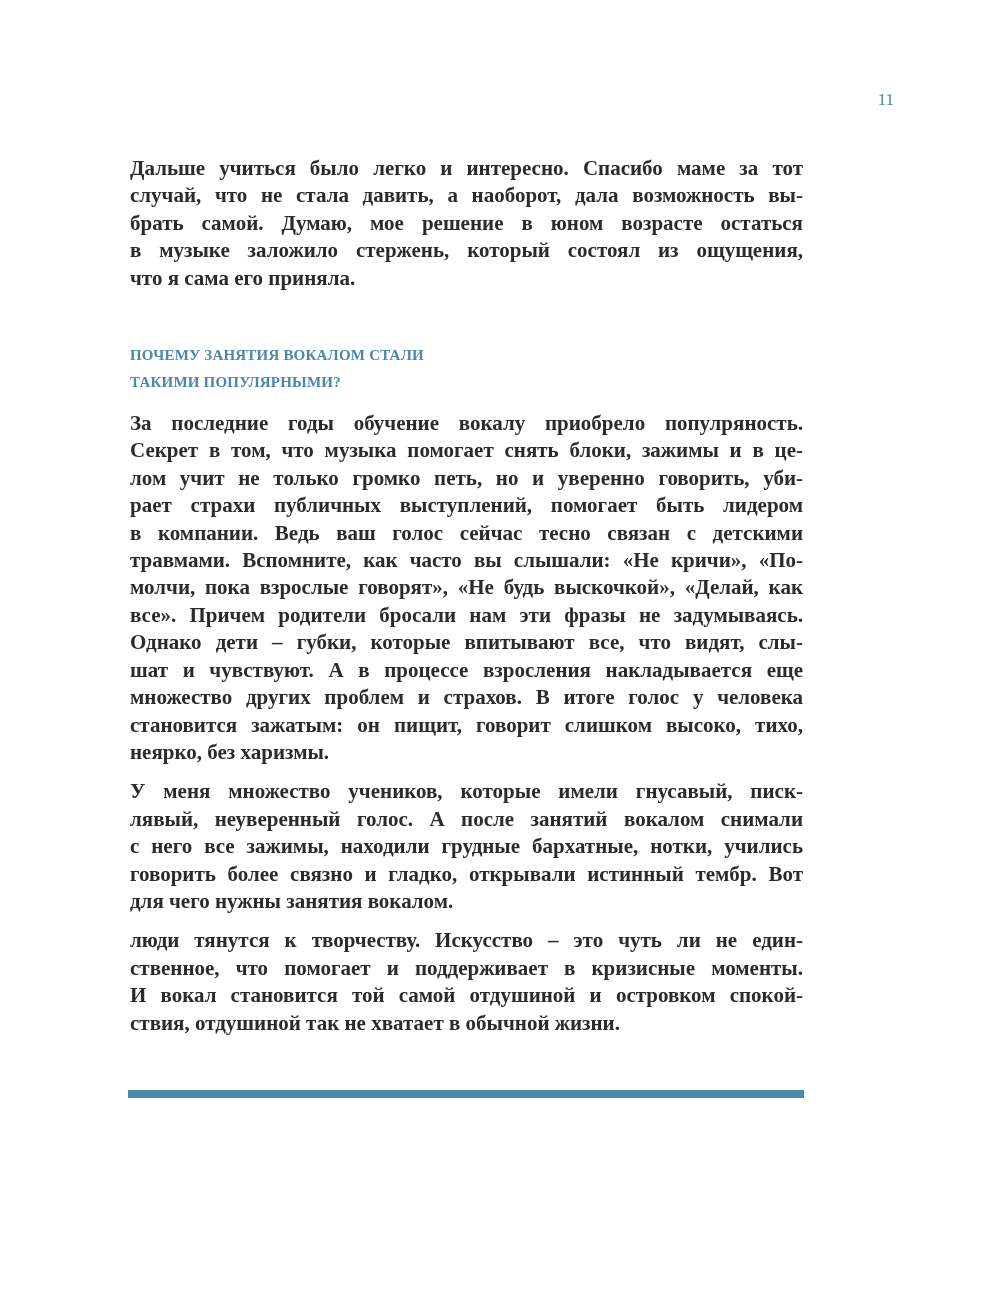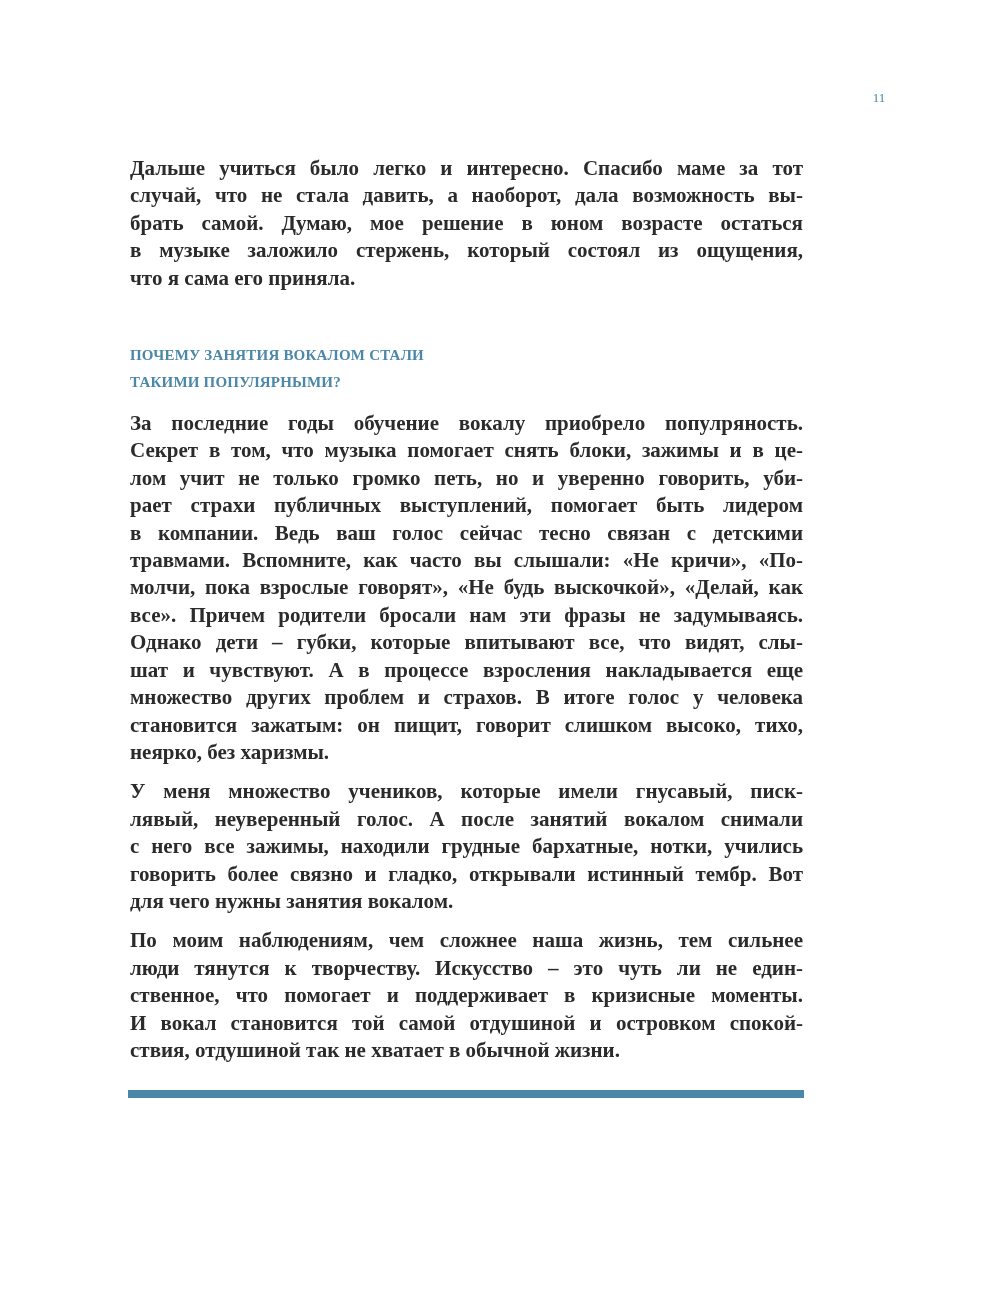--- a/index.html
+++ b/index.html
@@ -1,20 +1,20 @@
 <!DOCTYPE html>
 <html><head>
 <meta charset="utf-8">
 <style>
   html, body { margin: 0; padding: 0; background: #ffffff; }
   body { width: 986px; height: 1299px; position: relative; overflow: hidden; }
   .page-number {
     position: absolute; top: 90px; left: 864px; width: 30px;
-    font-family: "Liberation Serif", serif; font-size: 13px; color: #4a87a8;
-    text-align: center;
+    font-family: "Liberation Serif", serif; font-size: 17px; color: #4a87a8;
+    text-align: right;
   }
   .content {
     position: absolute; left: 130px; top: 155px; width: 673px;
     font-family: "Liberation Serif", serif; font-size: 21px; line-height: 27.4px;
     color: #2b2b2b;
   }
   .content p {
     margin: 0; text-align: justify; hyphens: none; font-weight: bold;
   }
   .p-gap { margin-top: 12px !important; }
@@ -67,21 +67,20 @@
 
   <p class="p-gap">
     <span class="line">У меня множество учеников, которые имели гнусавый, писк-</span>
     <span class="line">лявый, неуверенный голос. А после занятий вокалом снимали</span>
     <span class="line">с него все зажимы, находили грудные бархатные, нотки, учились</span>
     <span class="line">говорить более связно и гладко, открывали истинный тембр. Вот</span>
     <span class="line last">для чего нужны занятия вокалом.</span>
   </p>
 
   <p class="p-gap">
-    <span class="line">По моим наблюдениям, чем сложнее наша жизнь, тем сильнее</span>
     <span class="line">люди тянутся к творчеству. Искусство – это чуть ли не един-</span>
     <span class="line">ственное, что помогает и поддерживает в кризисные моменты.</span>
     <span class="line">И вокал становится той самой отдушиной и островком спокой-</span>
     <span class="line last">ствия, отдушиной так не хватает в обычной жизни.</span>
   </p>
 </div>
 
 <div class="bar"></div>
 
 </body></html>

